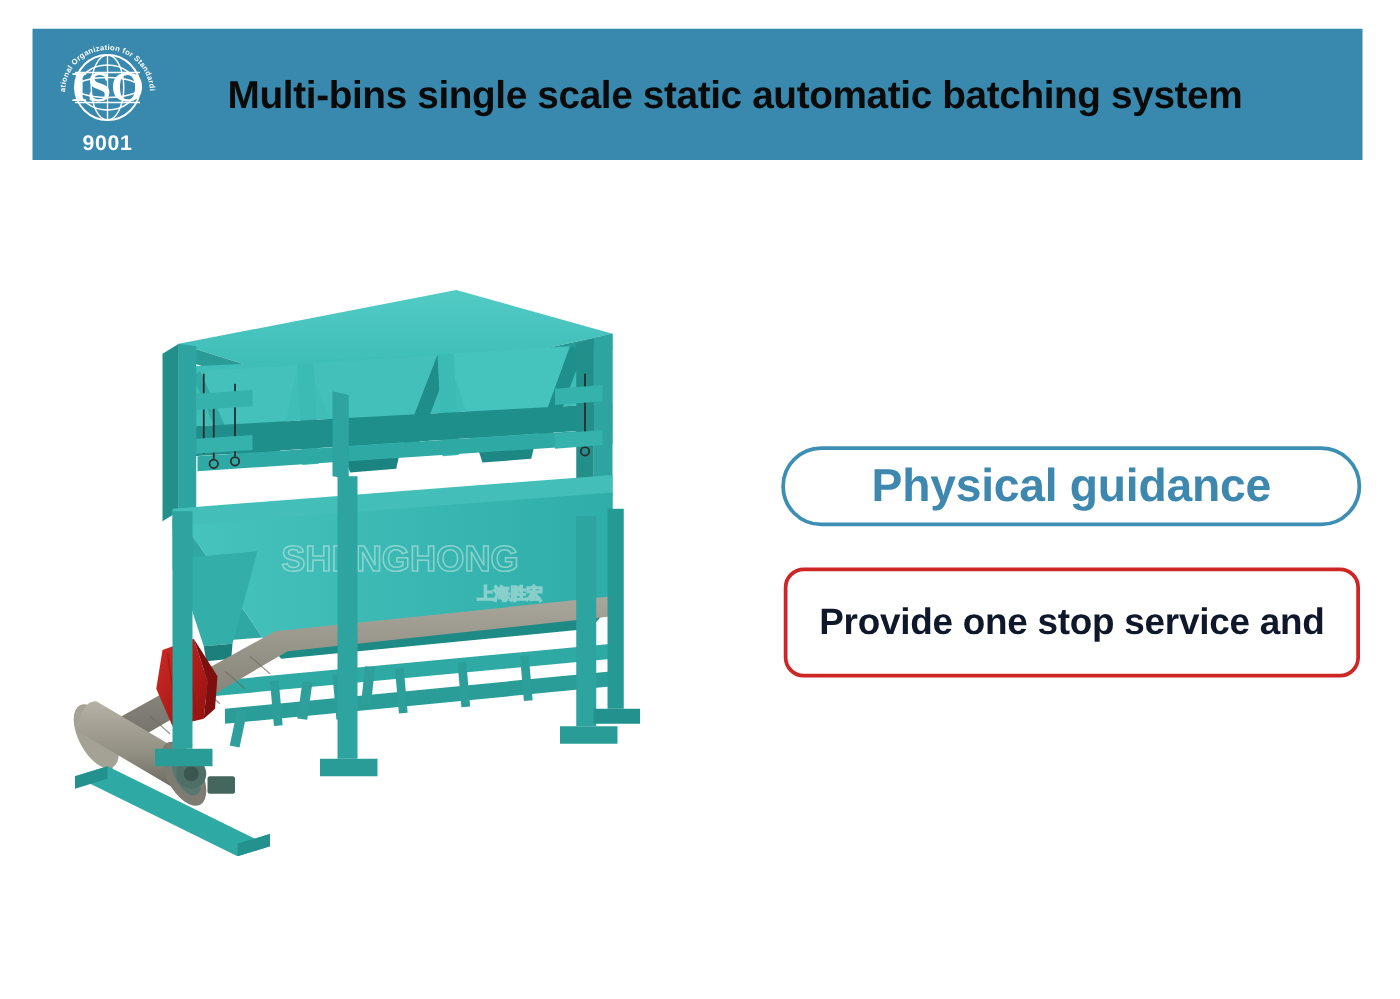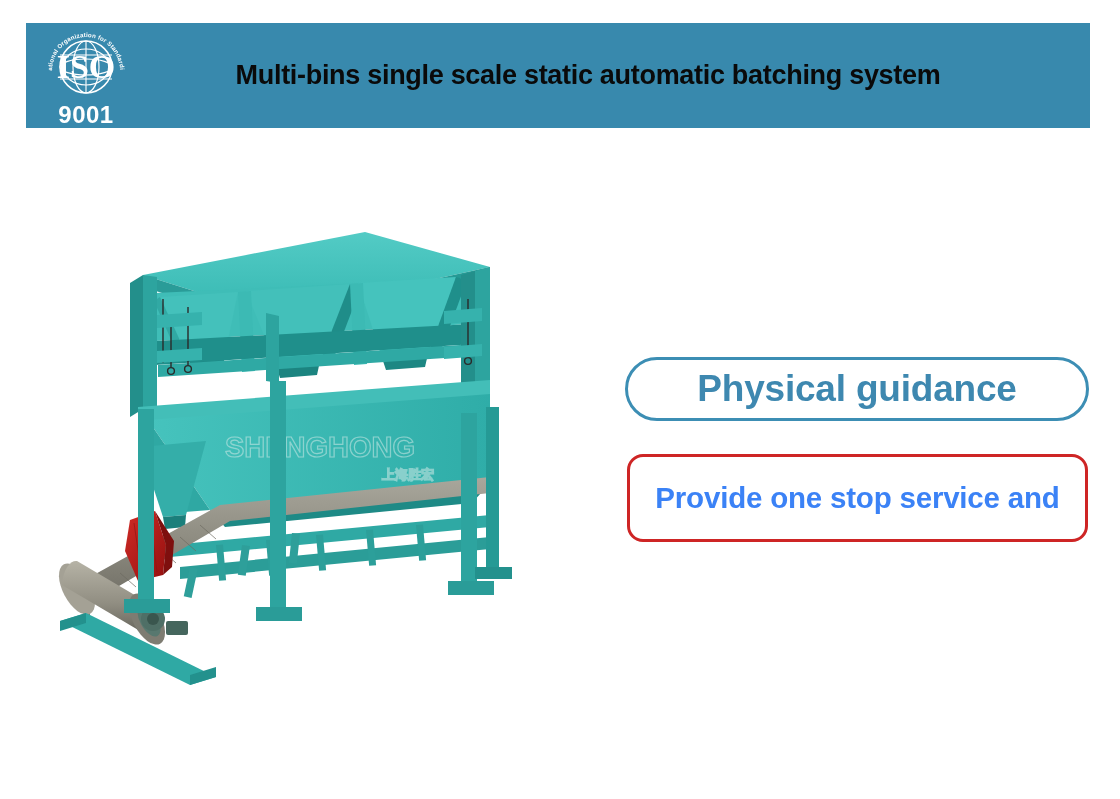--- a/index.html
+++ b/index.html
@@ -39,29 +39,29 @@
   }
   .iso-mark {
     position: relative;
     width: 92px;
     height: 80px;
   }
   .iso-mark svg { display: block; }
   .iso-9001 {
     color: #ffffff;
     font-weight: bold;
-    font-size: 24px;
+    font-size: 17px;
     letter-spacing: 0.5px;
     line-height: 1;
     margin-top: -2px;
   }
   .header-title {
     flex: 1 1 auto;
     color: #0a0a0a;
-    font-size: 27px;
+    font-size: 31px;
     font-weight: bold;
     letter-spacing: -0.3px;
     text-align: center;
     padding-right: 60px;
     white-space: nowrap;
   }
 
   
   .callout {
     position: absolute;
@@ -89,21 +89,21 @@
   .callout-red {
     left: 627px;
     top: 454px;
     width: 461px;
     height: 88px;
     border: 3px solid #CE2525;
     border-radius: 16px;
     padding: 0 10px;
   }
   .callout-red .callout-text {
-    color: #3b82f6;
+    color: #0f172a;
     font-size: 29.5px;
     font-weight: bold;
     line-height: 1.18;
     letter-spacing: -0.2px;
   }
 
   
   .product-photo {
     position: absolute;
     left: 20px;

